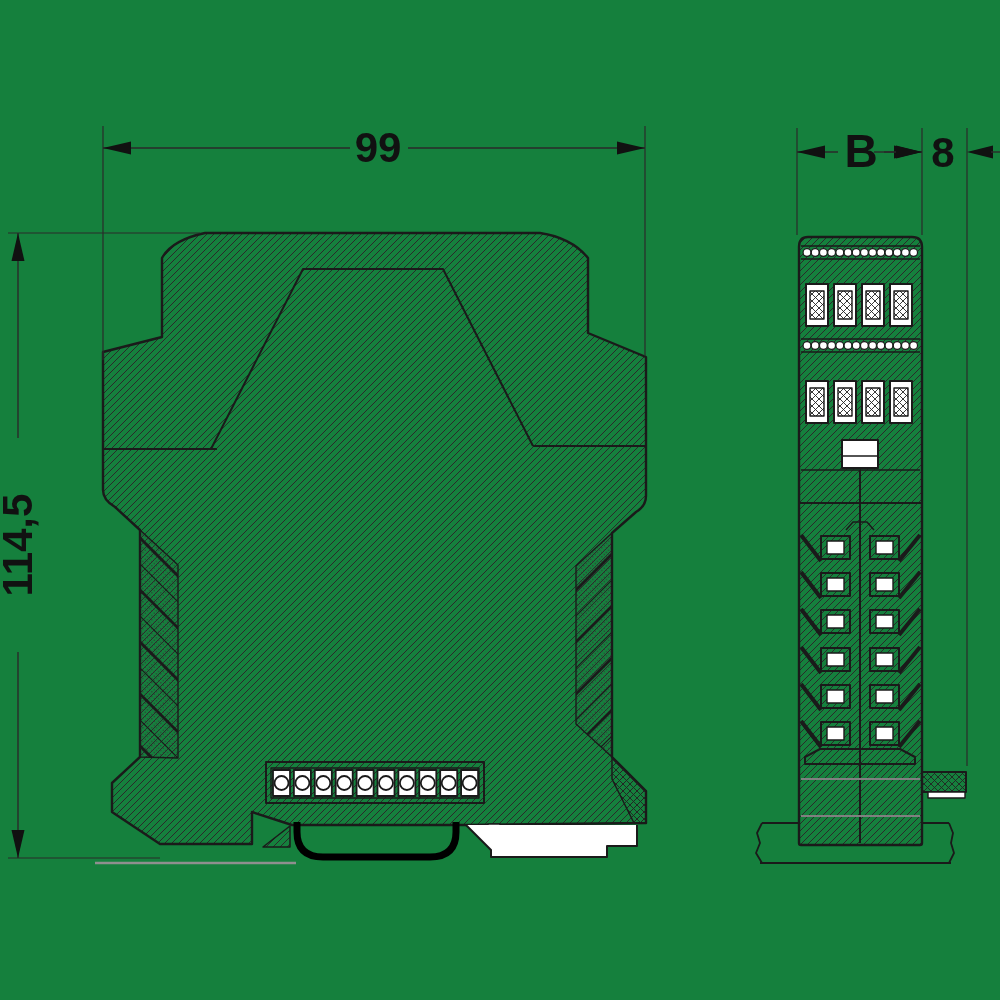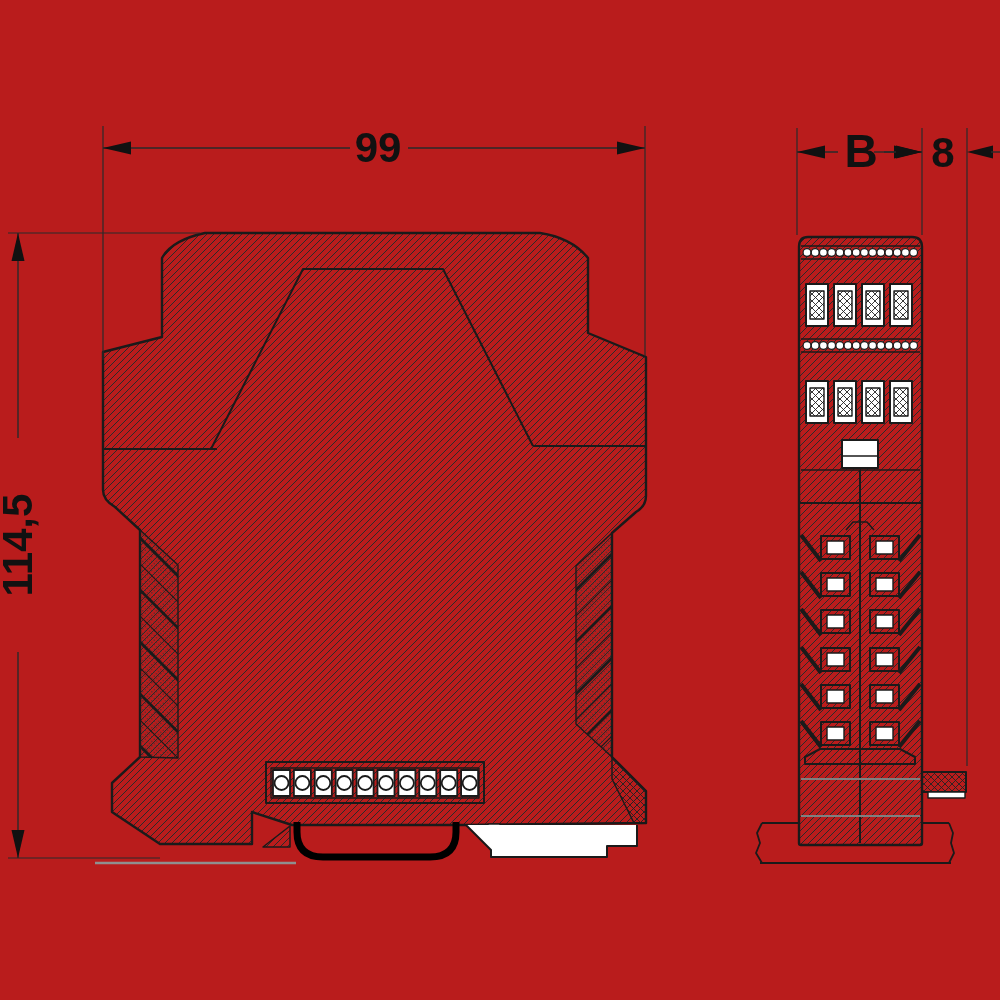--- a/index.html
+++ b/index.html
@@ -1,19 +1,19 @@
 <!DOCTYPE html>
 <html><head>
 <meta charset="utf-8">
 <style>
   html,body{margin:0;padding:0;background:#ffffff;}
   .canvas{
     position:relative;
     width:1000px;height:1000px;
-    background:#b91c1c;
+    background:#15803d;
     font-family:"Liberation Sans", sans-serif;
   }
   svg{display:block;}
   .dimtext{
     font-family:"Liberation Sans", sans-serif;
     font-weight:bold;
     fill:#111111;
   }
 </style>
 </head>

